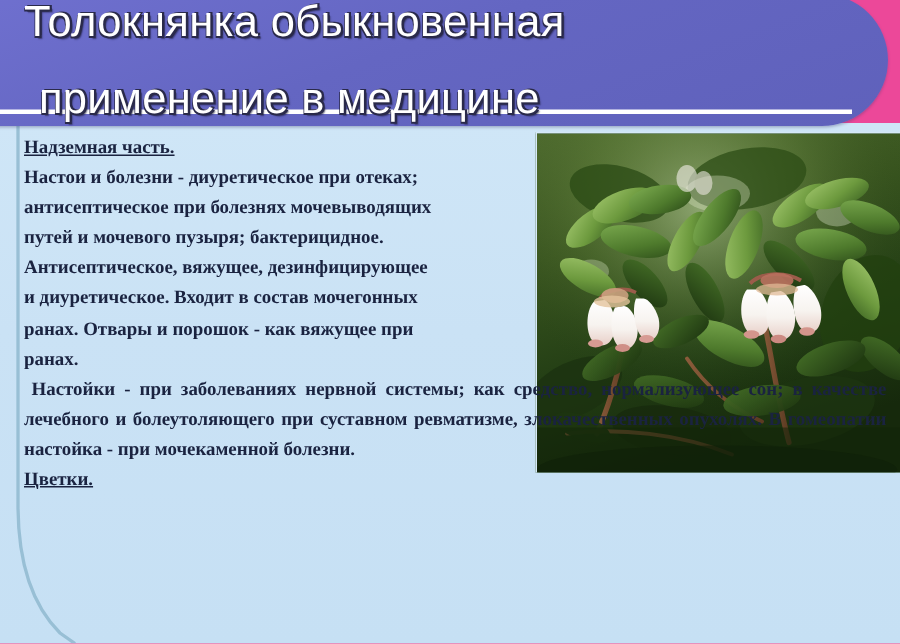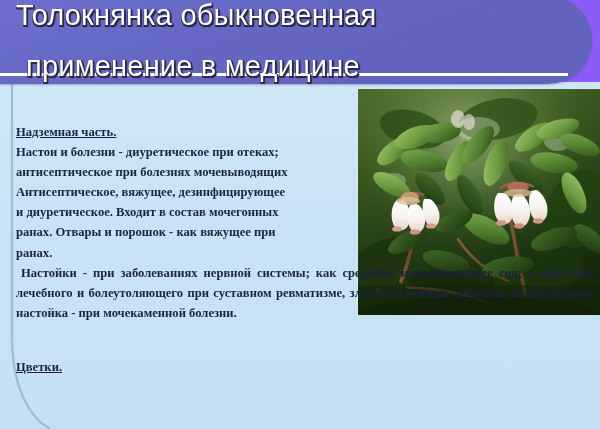--- a/index.html
+++ b/index.html
@@ -11,21 +11,21 @@
     height: 429px;
     overflow: hidden;
     background: #e9f1e7;
     font-family: "Liberation Serif", "DejaVu Serif", serif;
   }
 
   #slide {
     position: relative;
     width: 600px;
     height: 429px;
-    background: #8b5cf6;
+    background: #ec4899;
     overflow: hidden;
   }
 
   
   #content-panel {
     position: absolute;
     left: 0;
     top: 82px;
     width: 600px;
     height: 347px;
@@ -116,21 +116,20 @@
   #body-text .narrow {
     width: 338px;
   }
   #body-text .wide {
     width: 575px;
     text-align: justify;
     text-indent: 5px;
   }
   #body-text .head {
     text-decoration: underline;
-    margin-top: 34px;
   }
   #body-text p {
     margin: 0;
   }
 </style>
 </head>
 <body>
 
 <div id="slide">
 
@@ -287,20 +286,21 @@
       <ellipse cx="120" cy="224" rx="120" ry="16" fill="#0f1f08" opacity="0.6"></ellipse>
     </svg>
   </div>
 
   <div id="body-text">
 
     <div class="narrow">
       <p class="head">Надземная часть.</p>
       <p>Настои и болезни - диуретическое при отеках;</p>
       <p>антисептическое  при болезнях мочевыводящих</p>
+      <p>путей и мочевого пузыря; бактерицидное.</p>
     </div>
 
     <div class="narrow">
       <p>Антисептическое, вяжущее, дезинфицирующее</p>
       <p>и диуретическое. Входит в состав мочегонных</p>
       <p>ранах. Отвары и порошок - как вяжущее при</p>
       <p>ранах.</p>
     </div>
 
     <div class="wide">Настойки - при заболеваниях нервной системы; как средство, нормализующее сон; в качестве лечебного и болеутоляющего при суставном ревматизме, злокачественных опухолях. В гомеопатии настойка - при мочекаменной болезни.</div>

